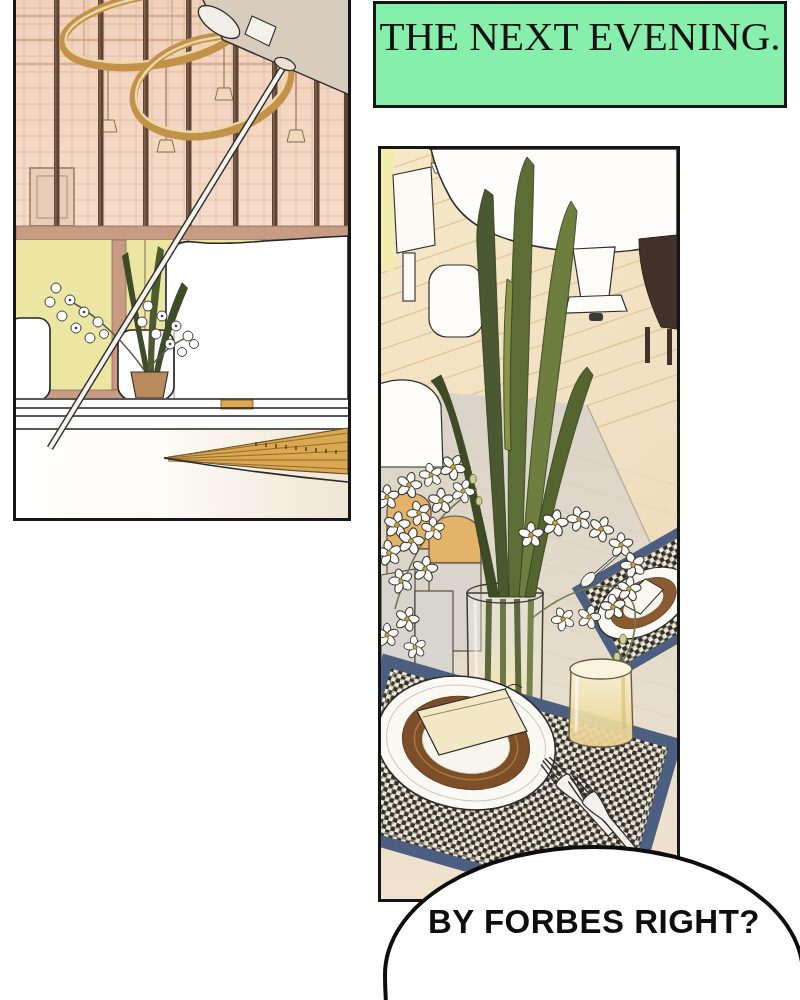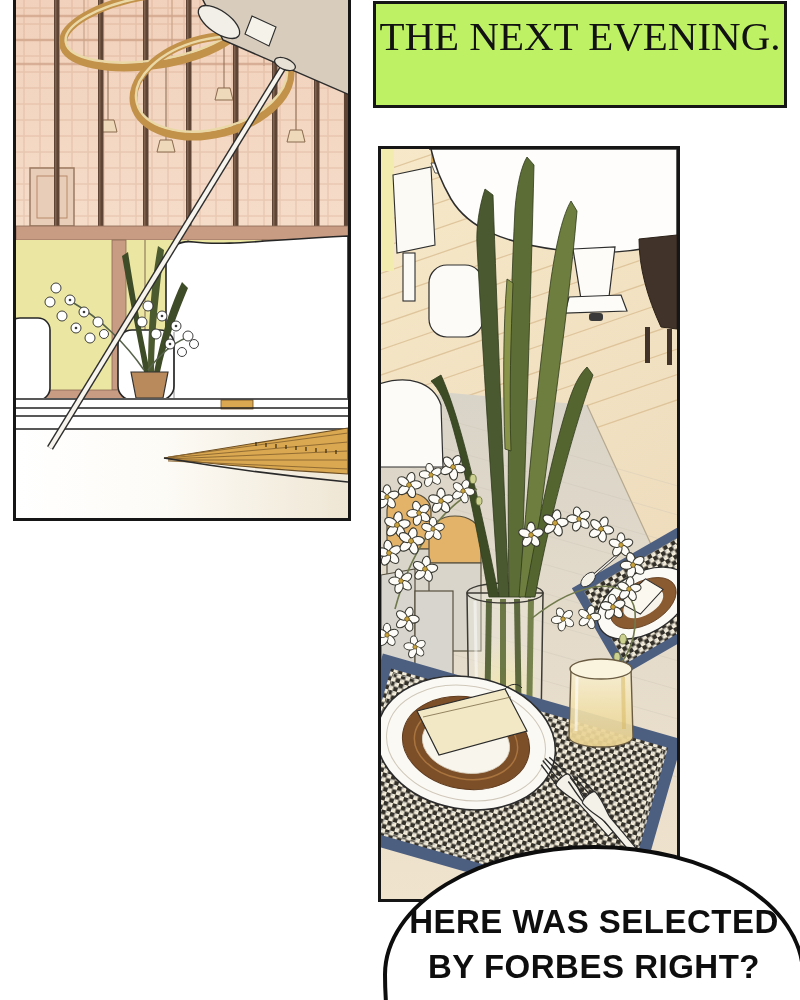--- a/index.html
+++ b/index.html
@@ -9,21 +9,21 @@
     font-family:"Liberation Sans", sans-serif;
   }
   .panel{
     position:absolute;border:3px solid #161616;background:#fff;overflow:hidden;
   }
   .panel svg{display:block;}
   #panel-left{left:13px;top:-3px;width:332px;height:518px;}
   #panel-right{left:378px;top:146px;width:296px;height:750px;}
   #caption-box{
     position:absolute;left:373px;top:1px;width:408px;height:101px;
-    border:3px solid #161616;background:#bef264;z-index:3;
+    border:3px solid #161616;background:#86efac;z-index:3;
     text-align:center;
   }
   #caption-box .caption-text{
     display:block;margin-top:8px;
     font-family:"Liberation Serif", serif;
     font-size:41px;color:#121212;white-space:nowrap;
   }
   #speech-bubble{
     position:absolute;left:383px;top:845px;width:414px;height:410px;
     background:#ffffff;border:4px solid #0d0d0d;
@@ -383,16 +383,15 @@
     <g transform="translate(222,666) rotate(-40)">
       <path d="M-7,-20 C-7,-34 -5,-44 -5,-48 M-2,-20 C-2,-36 -1,-46 -1,-50 M3,-20 C3,-36 2,-46 2,-50 M8,-20 C8,-34 6,-44 6,-48" stroke="#2c2c2c" stroke-width="1.4" fill="none"></path>
       <path d="M-8,-22 C-8,-10 -4,-2 -3,6 L-3,50 L4,50 L4,6 C5,-2 9,-10 9,-22 C9,-26 -8,-26 -8,-22 Z" fill="#f4f1e9" stroke="#2c2c2c" stroke-width="1.2"></path>
     </g>
   </g>
 </svg>
 </div>
 
 <div id="speech-bubble">
   <div class="bubble-text">
-    <div>HERE WAS SELECTED</div>
     <div>BY FORBES RIGHT?</div>
   </div>
 </div>
 
 </body></html>

